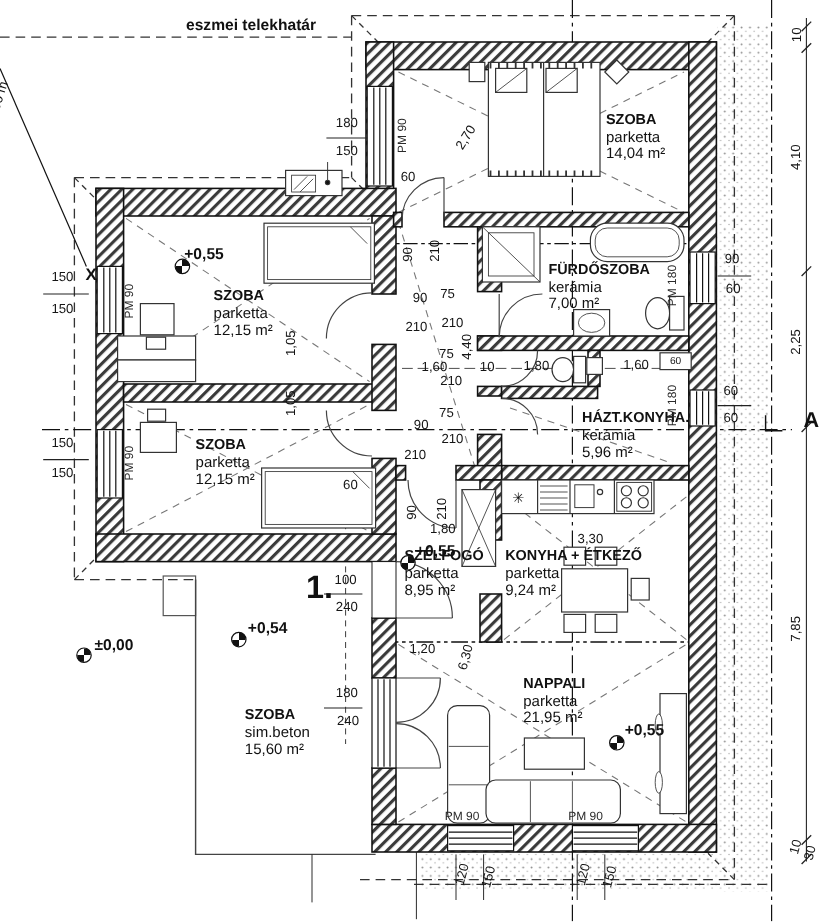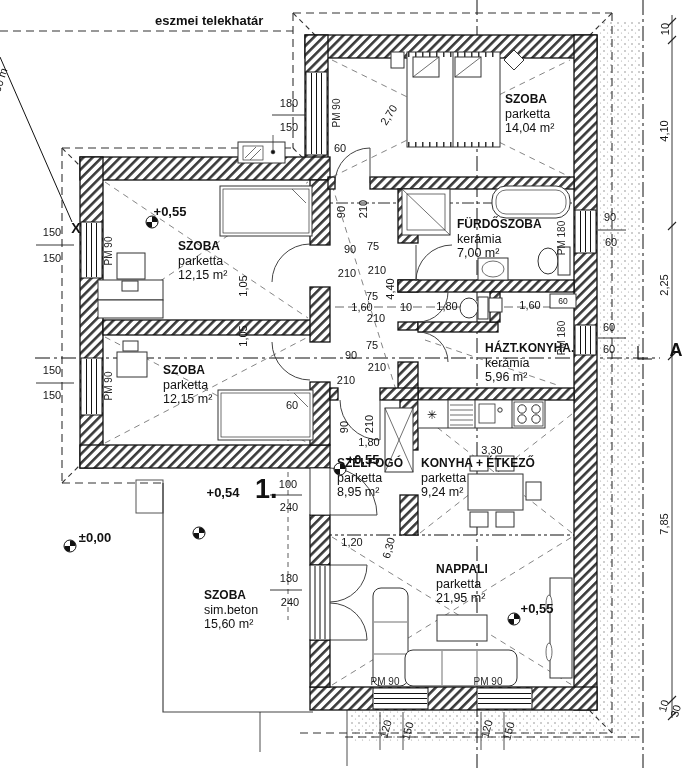--- a/index.html
+++ b/index.html
@@ -381,21 +381,21 @@
   <div>15,60 m²</div>
 </div>
 
 <span class="bm" style="left:152px;top:222px"></span>
 <span class="lvltx" style="left:170px;top:211px">+0,55</span>
 <span class="bm" style="left:340px;top:469px"></span>
 <span class="lvltx" style="left:363px;top:459px">+0,55</span>
 <span class="bm" style="left:514px;top:619px"></span>
 <span class="lvltx" style="left:537px;top:608px">+0,55</span>
 <span class="bm" style="left:199px;top:533px"></span>
-<span class="lvltx" style="left:223px;top:492px">+0,54</span>
+<span class="lvltx" style="left:223px;top:523px">+0,54</span>
 <span class="bm" style="left:70px;top:546px"></span>
 <span class="lvltx" style="left:95px;top:537px">±0,00</span>
 
 <span class="d" style="left:289px;top:103px">180</span>
 <span class="d" style="left:289px;top:127px">150</span>
 <span class="d r90 pm" style="left:336px;top:113px">PM 90</span>
 <span class="d" style="left:52px;top:232px">150</span>
 <span class="d" style="left:52px;top:258px">150</span>
 <span class="d r90 pm" style="left:108px;top:251px">PM 90</span>
 <span class="d" style="left:52px;top:370px">150</span>

